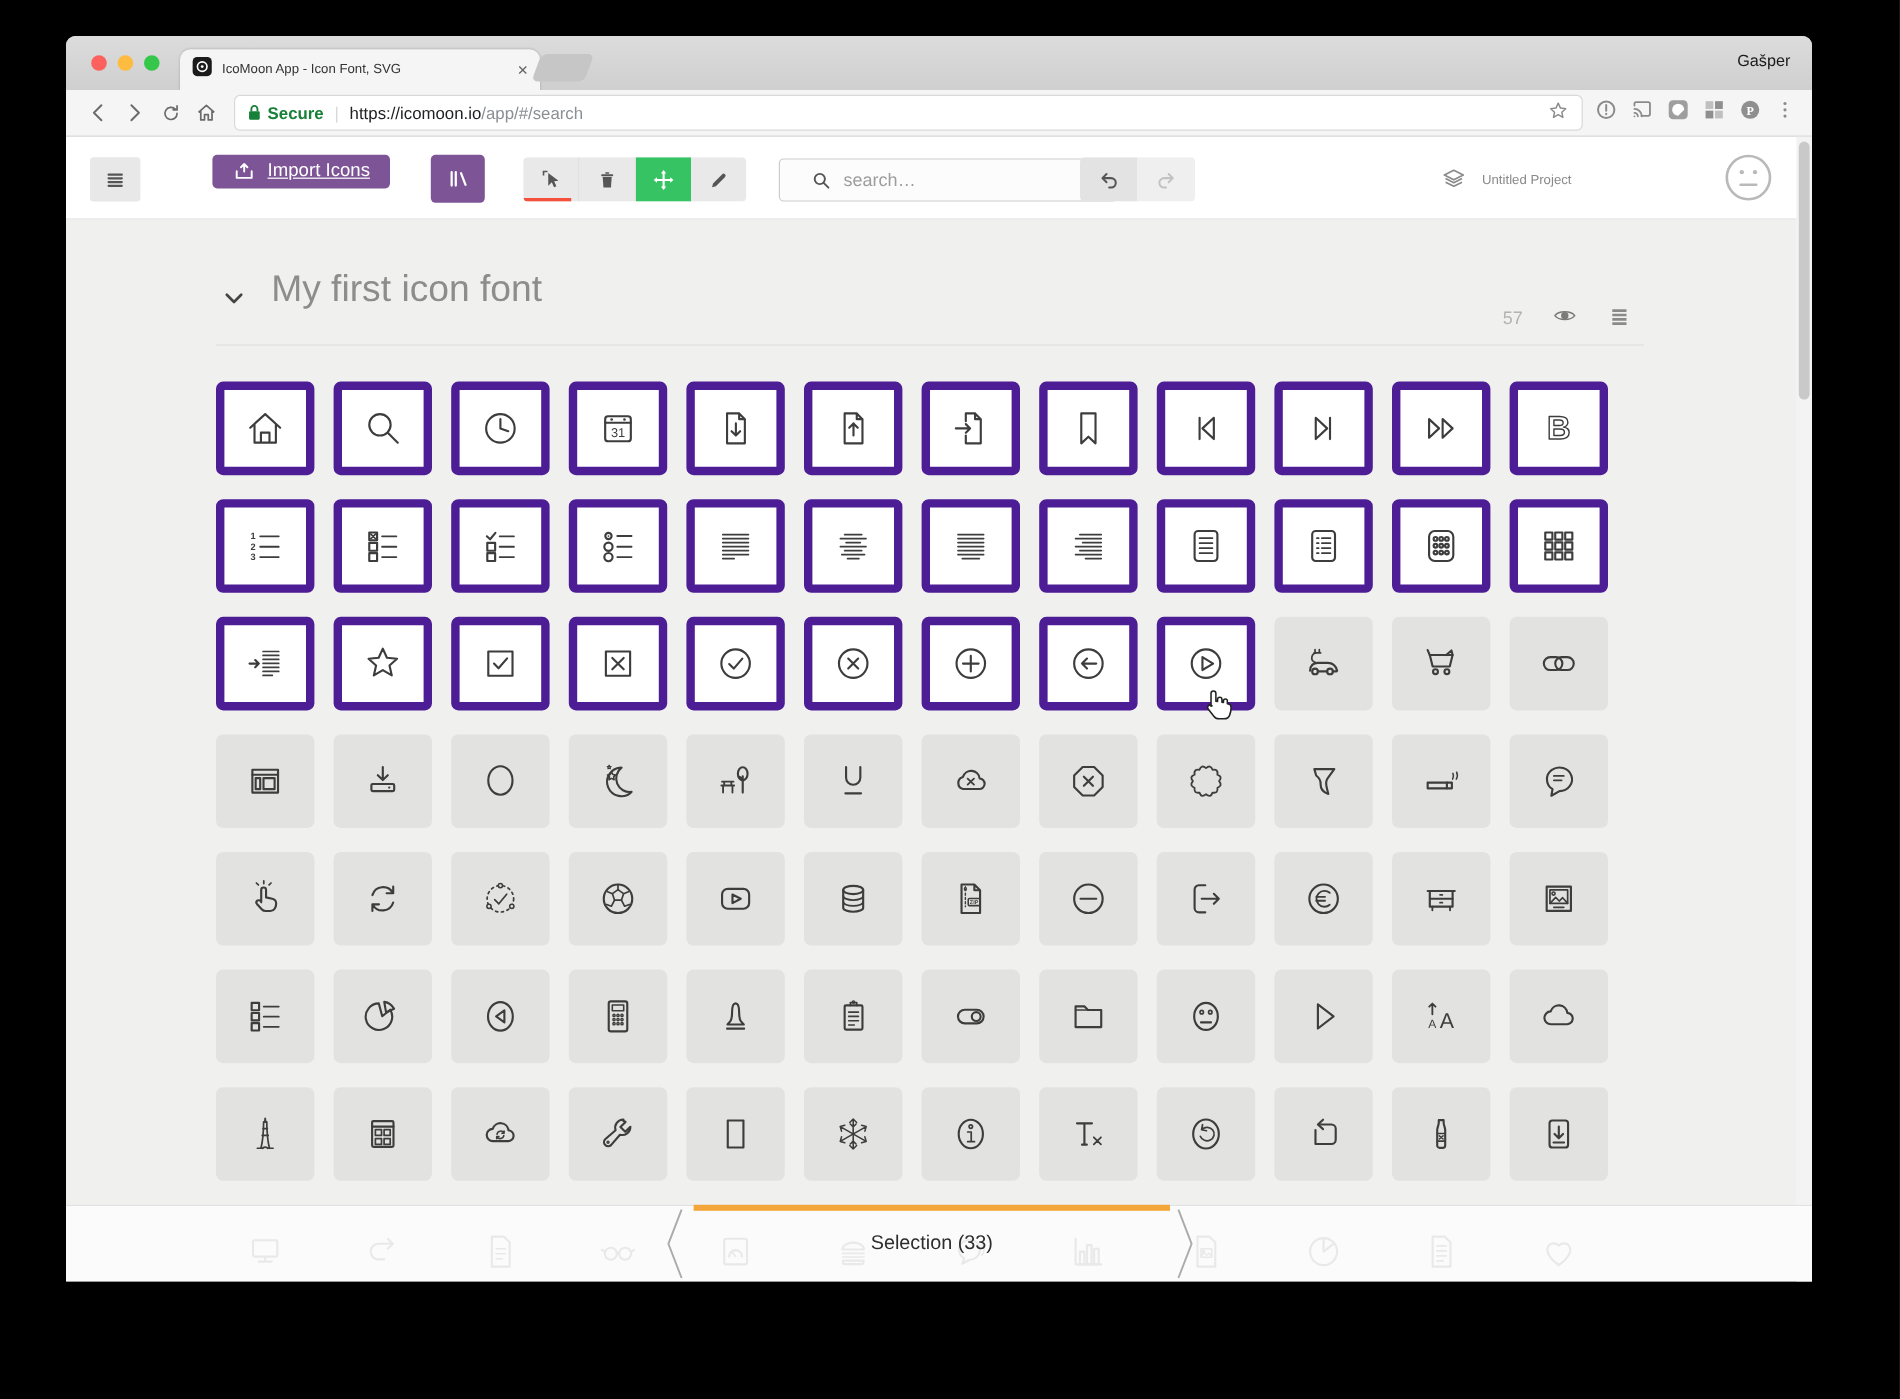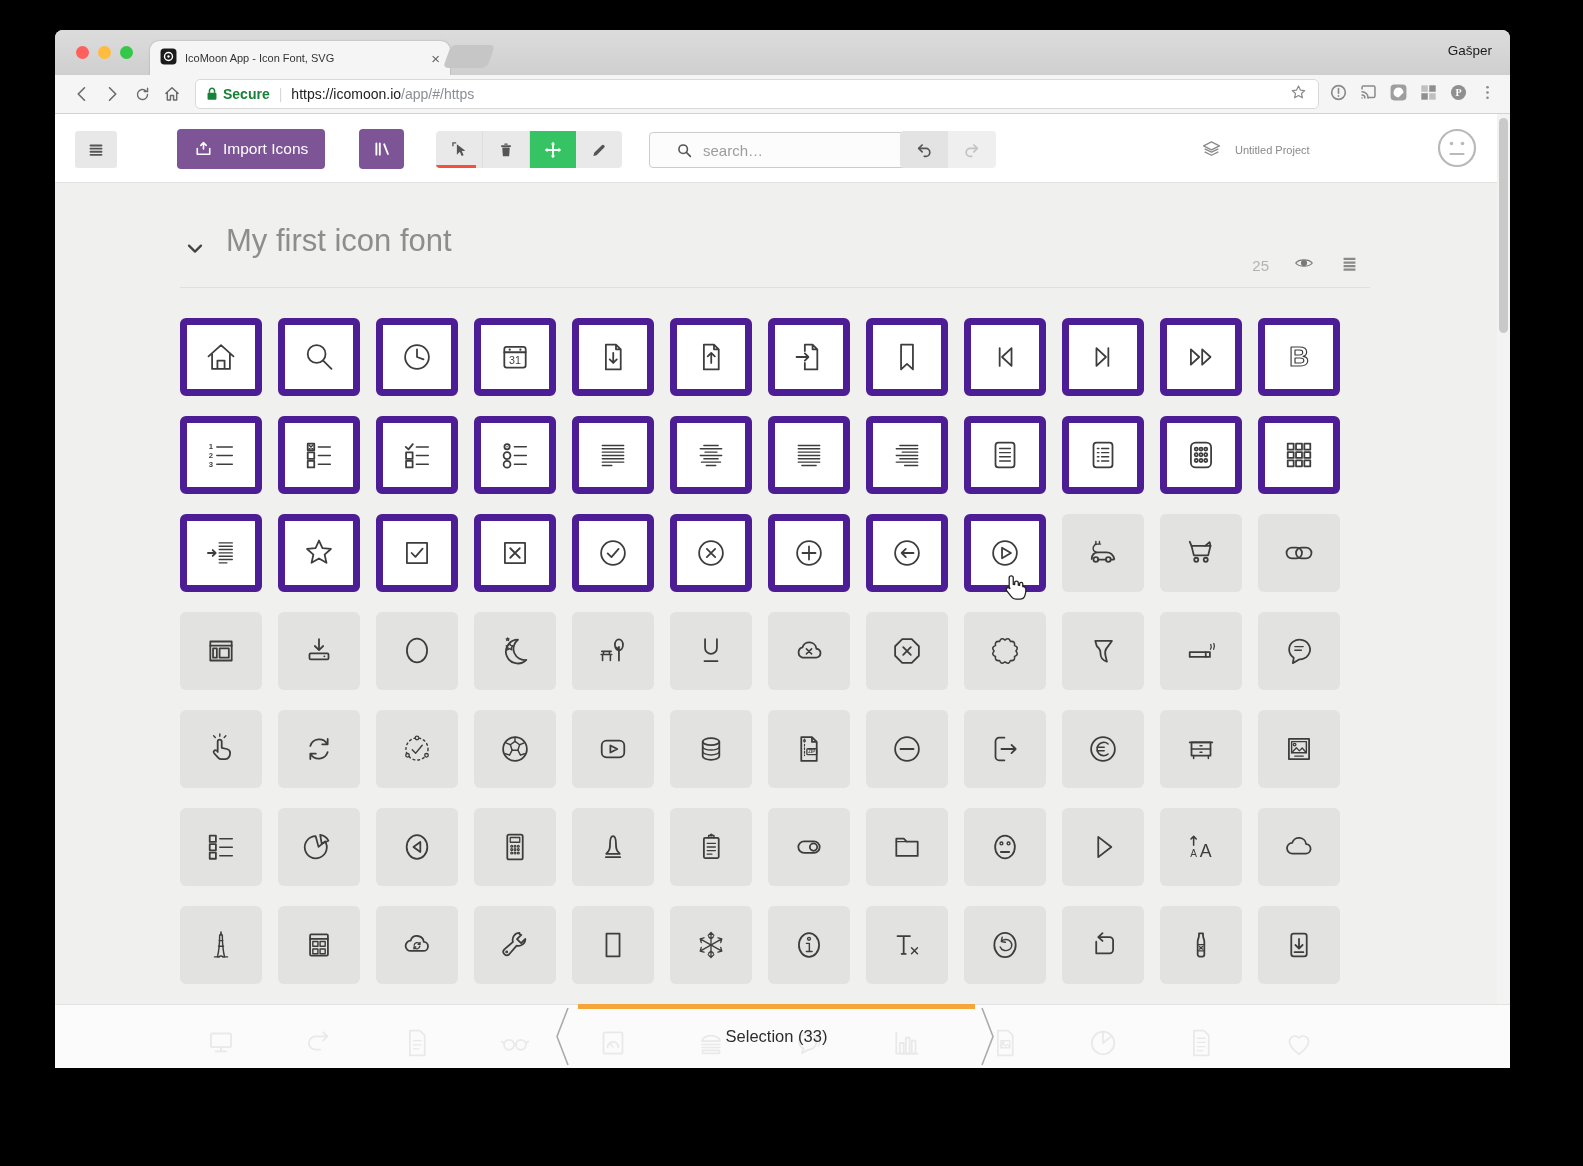--- a/index.html
+++ b/index.html
@@ -31,22 +31,22 @@
   .url-sep{color:#d8d8d8;margin:0 9px;font-weight:normal;}
   .url-main{color:#202124;}
   .url-path{color:#8a8f95;}
   .url-star{margin-left:auto;color:#8a8a8a;}
   .extrow{display:flex;align-items:center;gap:7px;color:#8a8a8a;}
   
   .appbar{position:absolute;top:84px;left:0;right:0;height:68px;background:#fff;
           border-bottom:1px solid #e2e2e2;}
   .hamb-btn{position:absolute;left:20px;top:17px;width:42px;height:37px;background:#e8e8e8;
             border-radius:3px;display:flex;align-items:center;justify-content:center;color:#555;}
-  .import-btn{position:absolute;left:122px;top:15px;height:40px;background:#7d5596;border-radius:4px;
-              color:#fff;display:flex;align-items:center;gap:10px;padding:0 17px;font-size:15.5px;}
+  .import-btn{position:absolute;left:122px;top:15px;height:28px;background:#7d5596;border-radius:4px;
+              color:#fff;display:flex;align-items:center;gap:10px;padding:0 17px;font-size:15.5px;text-decoration:underline;}
   .lib-btn{position:absolute;left:304px;top:15px;width:45px;height:40px;background:#7d5596;
            border-radius:4px;display:flex;align-items:center;justify-content:center;color:#fff;}
   .toolgroup{position:absolute;left:381px;top:17px;height:37px;display:flex;border-radius:4px;overflow:hidden;}
   .toolbtn{width:46px;height:37px;background:#e9e9e9;display:flex;align-items:center;
            justify-content:center;color:#555;position:relative;border-right:1px solid #dedede;}
   .toolbtn.active{background:#36c363;color:#fff;border-right:none;}
   .toolbtn .sel-underline{position:absolute;left:0;right:6px;bottom:0;height:3.5px;background:#f4503c;}
   .search-wrap{position:absolute;left:594px;top:18px;width:228px;height:34px;border:1px solid #ccc;
                border-radius:4px;background:#fcfcfc;display:flex;align-items:center;padding:0 26px;gap:8px;}
   .search-wrap input{border:none;outline:none;background:transparent;font-size:15px;width:160px;
@@ -138,21 +138,21 @@
       <div class="urlfield">
         <span class="secure">
           <svg width="12" height="14" viewBox="0 0 18 22">
               <rect x="2" y="9" width="14" height="11" rx="1.5" fill="#188038"></rect>
               <path d="M5 9 V6 a4 4 0 0 1 8 0 V9" fill="none" stroke="#188038" stroke-width="2.4"></path>
             </svg>
           <span>Secure</span>
         </span>
         <span class="url-sep">|</span>
         <span class="url-main">https://icomoon.io</span>
-        <span class="url-path">/app/#/https</span>
+        <span class="url-path">/app/#/search</span>
         <span class="url-star">
           <svg width="19" height="19" viewBox="0 0 32 32" fill="none" stroke="currentColor" stroke-width="2" stroke-linejoin="round">
               <path d="M16 5 l3.2 6.9 7.3 .8 -5.4 5 1.5 7.3 -6.6 -3.8 -6.6 3.8 1.5 -7.3 -5.4 -5 7.3 -.8 Z"></path>
             </svg></span>
       </div>
       <div class="extrow">
         <span>
           <svg width="23" height="23" viewBox="0 0 32 32" fill="none" stroke="currentColor" stroke-width="2.3" stroke-linecap="round">
               <circle cx="16" cy="16" r="9.5"></circle>
               <path d="M16 10.5 V17 M16 20.5 v.6"></path>
@@ -271,21 +271,21 @@
       </div>
     </div>
 
     <div class="set-chevron">
       <svg width="24" height="24" viewBox="0 0 32 32" fill="none" stroke="currentColor" stroke-width="3" stroke-linecap="round" stroke-linejoin="round">
           <path d="M8 11.5 L16 19.5 L24 11.5"></path>
         </svg>
     </div>
     <div class="set-title">My first icon font</div>
     <div class="set-meta">
-      <span class="set-count">25</span>
+      <span class="set-count">57</span>
       <span>
         <svg width="22" height="22" viewBox="0 0 32 32" fill="none" stroke="#7a7a7a" stroke-width="1.8">
             <path d="M4 16 C8.5 9.8 23.5 9.8 28 16 C23.5 22.2 8.5 22.2 4 16 Z"></path>
             <circle cx="16" cy="16" r="3.6" fill="#7a7a7a"></circle>
           </svg></span>
       <span>
         <svg width="21" height="21" viewBox="0 0 32 32" stroke="#8a8a8a" stroke-width="3.4">
             <path d="M7 9 H25 M7 14.5 H25 M7 20 H25 M7 25.5 H25"></path>
           </svg></span>
     </div>

